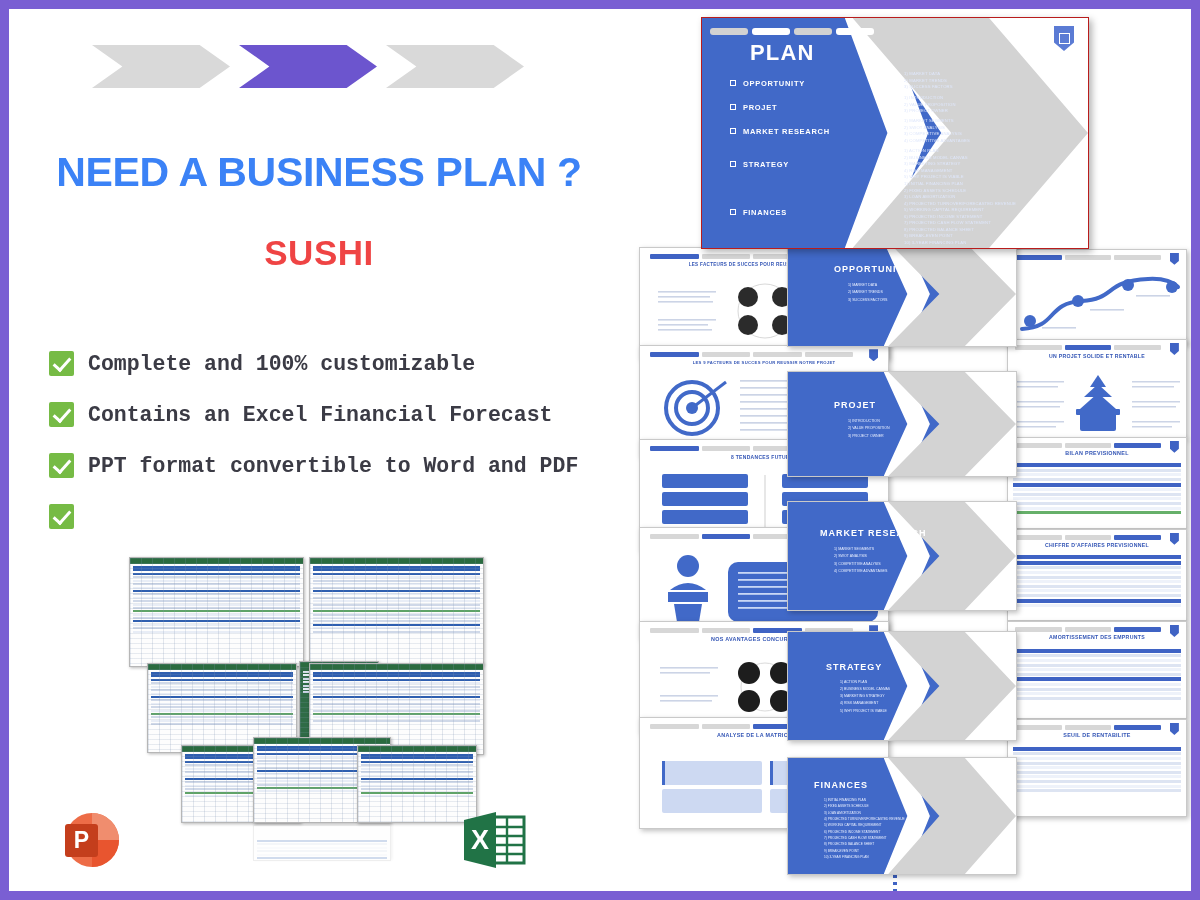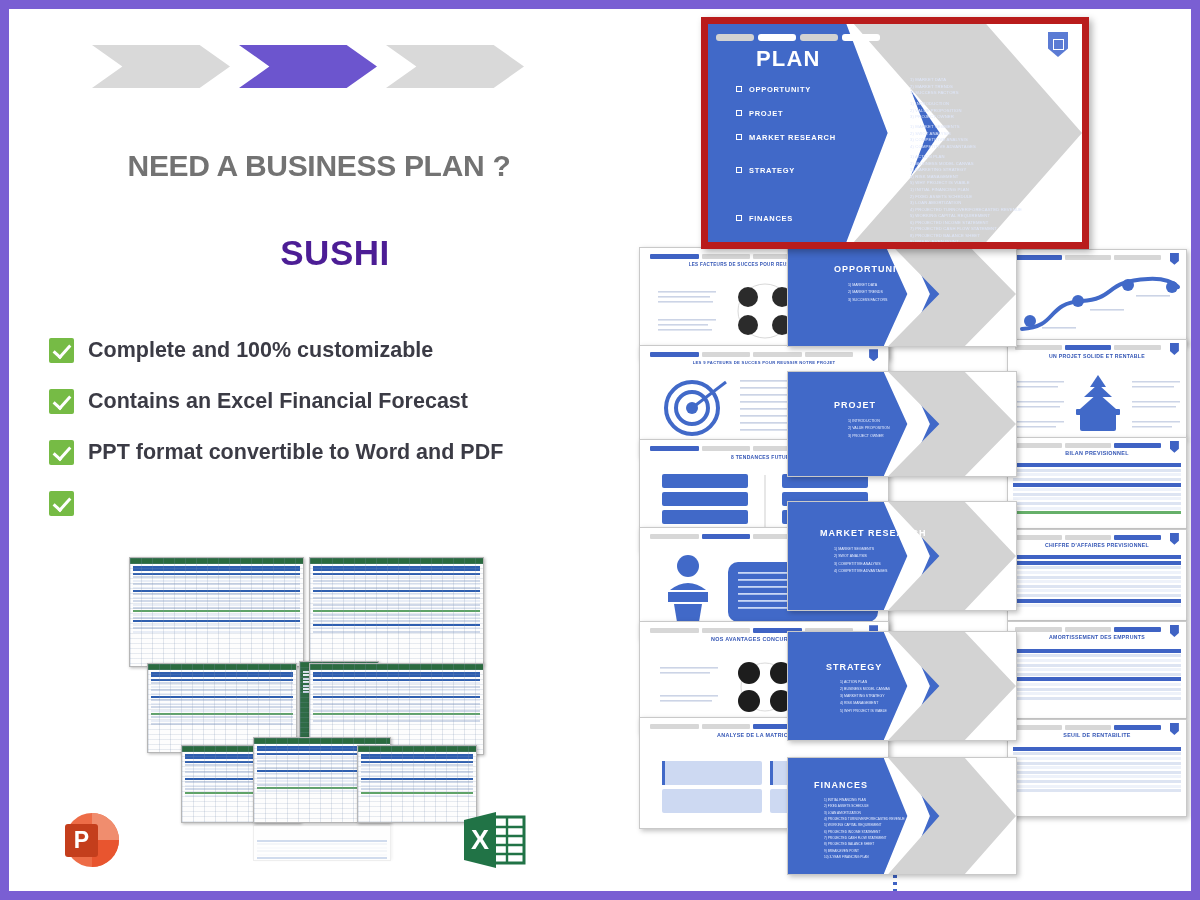--- a/index.html
+++ b/index.html
@@ -32,39 +32,39 @@
   .chev {
     width: 138px; height: 43px;
     background: #d9d9d9;
     clip-path: polygon(0 0, 78% 0, 100% 50%, 78% 100%, 0 100%, 22% 50%);
   }
   .chev.active { background: #6c55ce; }
 
   .headline {
     position: absolute; left: 0; top: 140px; width: 620px;
     text-align: center;
-    font-size: 30px; font-weight: bold;
-    color: #737373;
+    font-size: 41px; font-weight: bold;
+    color: #3b82f6;
     letter-spacing: -0.3px;
   }
   .subhead {
-    position: absolute; left: 16px; top: 224px; width: 620px;
+    position: absolute; left: 0; top: 224px; width: 620px;
     text-align: center;
     font-size: 35px; font-weight: bold;
-    color: #4c1d95;
+    color: #ef4444;
     letter-spacing: 0.5px;
   }
 
   .features {
     position: absolute; left: 40px; top: 316px;
     width: 560px;
   }
   .feature {
-    display: flex; align-items: center;
-    height: 51px; margin-bottom: 0px;
+    display: flex; align-items: flex-end;
+    height: 51px; margin-bottom: 0px; font-family: Liberation Mono, monospace;
   }
   .chk {
     width: 25px; height: 25px; flex: 0 0 25px;
     background: #76bb45;
     border-radius: 2px;
     position: relative;
     margin-right: 14px;
   }
   .chk::after {
     content: "";
@@ -162,21 +162,21 @@
     position: absolute; color: #ffffff; font-weight: bold;
     letter-spacing: 1px; z-index: 5;
   }
   .sec-list { position: absolute; z-index: 5; color: #e9efff; }
   .sec-list .li { white-space: nowrap; margin-bottom: 1.2px; }
 
   
   .plan-slide {
     position: absolute; left: 72px; top: 8px;
     width: 388px; height: 232px;
-    background: #ffffff; border: 7px solid #b91c1c;
+    background: #ffffff; border: 1px solid #b91c1c;
     box-shadow: 3px 3px 7px rgba(0,0,0,.3);
     overflow: hidden; z-index: 40;
   }
   .plan-blue {
     position: absolute; left: 0; top: 0; bottom: 0; width: 62%;
     background: #4169c8;
     clip-path: polygon(0 0, 68% 0, 100% 50%, 68% 100%, 0 100%);
   }
   .plan-grey {
     position: absolute; left: 39%; top: 0; bottom: 0; width: 61%;

